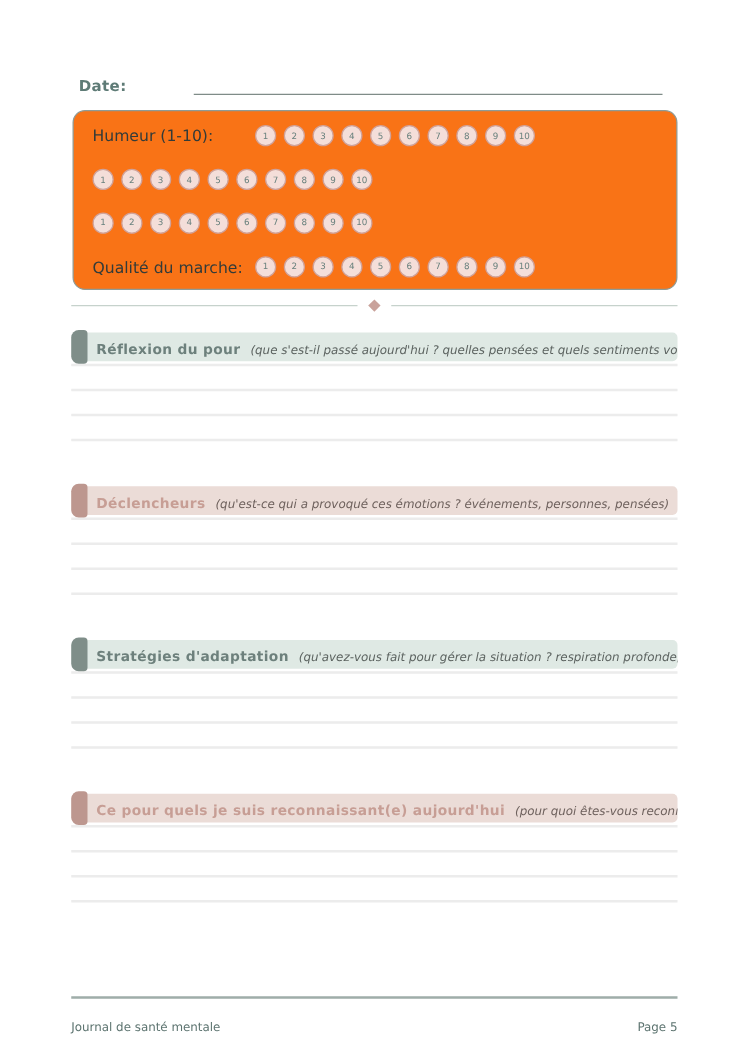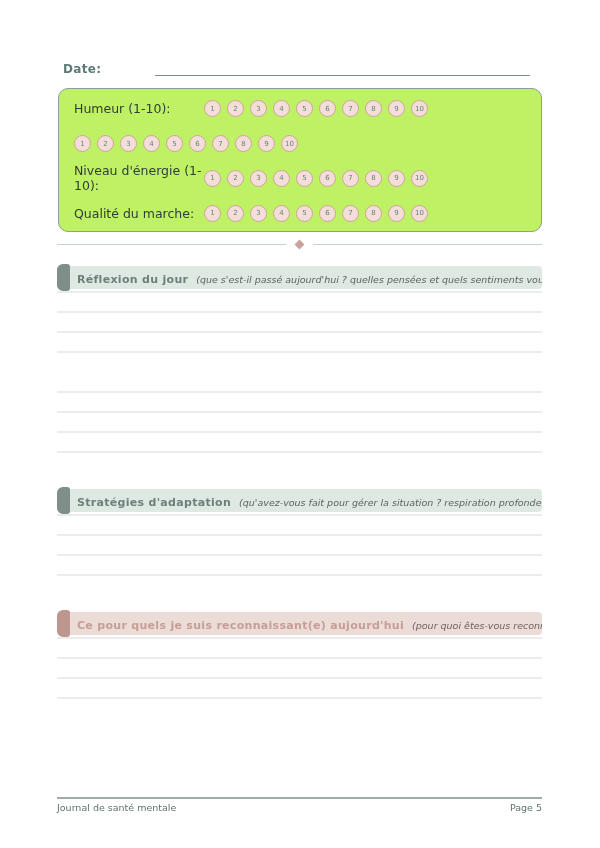--- a/index.html
+++ b/index.html
@@ -10,21 +10,21 @@
   }
 
   
   .date-row { position:absolute; top:61px; left:63px; width:467px; display:flex; align-items:flex-end;gap:38px; }
   .date-label { font-size:12px; font-weight:bold; color:#5e7b76; letter-spacing:0.3px; }
   .date-line { flex:1; margin-left:16px; border-bottom:1.5px solid #7f8c88; height:15px; }
 
   
   .ratings-box {
     position:absolute; top:88px; left:58px; width:484px; height:144px;
-    background:#bef264; border:1.5px solid #8f9b96; border-radius:10px;
+    background:#f97316; border:1.5px solid #8f9b96; border-radius:10px;
     padding:2px 12px 0 15px; display:flex; flex-direction:column; justify-content:space-evenly;
   }
   .rating-row { display:flex; align-items:center; height:34px; }
   .rating-label { flex:0 0 130px; font-size:12.5px; color:#333b39; }
   .circles { display:flex; gap:6px; align-items:center; }
   .circle {
     width:17px; height:17px; border-radius:50%;
     background:#f4ded9; border:1px solid #d0a29a;
     display:inline-flex; align-items:center; justify-content:center;
     font-size:7px; color:#68807d; cursor:pointer;
@@ -56,21 +56,21 @@
   .theme-rose  .section-title { color:#c79e95; }
   .section-hint { font-size:9.5px; font-style:italic; margin-left:8px; }
   .theme-green .section-hint { color:#5c6360; }
   .theme-rose  .section-hint { color:#6e615d; }
   .writing-line { height:20px; border-bottom:2px solid #ececec; }
   .writing-line:first-child { height:4px; }
 
   
   .footer {
     position:absolute; top:797px; left:57px; width:485px;
-    border-top:2px solid #9fada9; padding-top:3px;
+    border-top:2px solid #9fada9; padding-top:18px;
     display:flex; justify-content:space-between;
     font-size:9.5px; color:#5d7470;
   }
 </style>
 </head>
 <body>
 
 <div class="page">
 
   <div class="date-row">
@@ -102,21 +102,20 @@
           <span class="circle">4</span>
           <span class="circle">5</span>
           <span class="circle">6</span>
           <span class="circle">7</span>
           <span class="circle">8</span>
           <span class="circle">9</span>
           <span class="circle">10</span>
         </div>
       </div>
       <div class="rating-row">
-        <span class="rating-label">Niveau d'énergie (1-10):</span>
         <div class="circles">
           <span class="circle">1</span>
           <span class="circle">2</span>
           <span class="circle">3</span>
           <span class="circle">4</span>
           <span class="circle">5</span>
           <span class="circle">6</span>
           <span class="circle">7</span>
           <span class="circle">8</span>
           <span class="circle">9</span>
@@ -143,30 +142,34 @@
   <div class="divider">
     <span class="divider-line"></span>
     <span class="diamond"></span>
     <span class="divider-line"></span>
   </div>
 
   <div id="sections">
       <section class="journal-section theme-green">
         <div class="section-header">
           <span class="section-tab"></span>
-          <span class="header-text"><span class="section-title">Réflexion du jour</span><span class="section-hint">(que s'est-il passé aujourd'hui ? quelles pensées et quels sentiments vous ont accompa...</span></span>
+          <span class="header-text"><span class="section-title">Réflexion du pour</span><span class="section-hint">(que s'est-il passé aujourd'hui ? quelles pensées et quels sentiments vous ont accompa...</span></span>
         </div>
         <div>
           <div class="writing-line"></div>
           <div class="writing-line"></div>
           <div class="writing-line"></div>
           <div class="writing-line"></div>
         </div>
       </section>
       <section class="journal-section theme-rose">
+        <div class="section-header">
+          <span class="section-tab"></span>
+          <span class="header-text"><span class="section-title">Déclencheurs</span><span class="section-hint">(qu'est-ce qui a provoqué ces émotions ? événements, personnes, pensées)</span></span>
+        </div>
         <div>
           <div class="writing-line"></div>
           <div class="writing-line"></div>
           <div class="writing-line"></div>
           <div class="writing-line"></div>
         </div>
       </section>
       <section class="journal-section theme-green">
         <div class="section-header">
           <span class="section-tab"></span>

